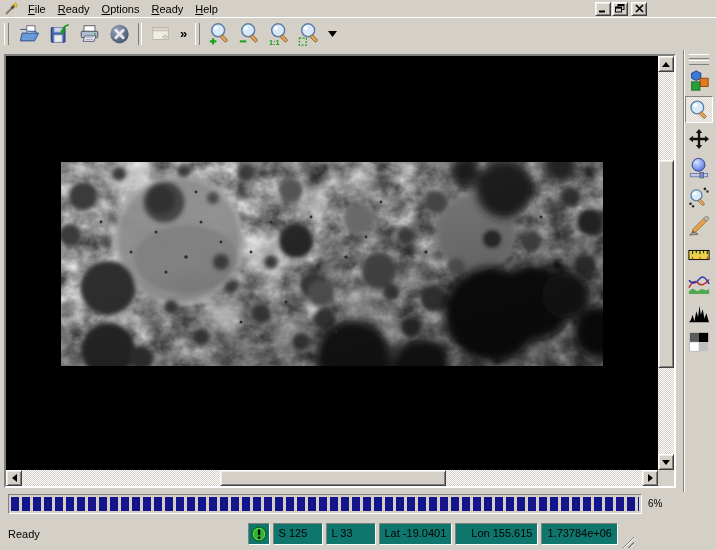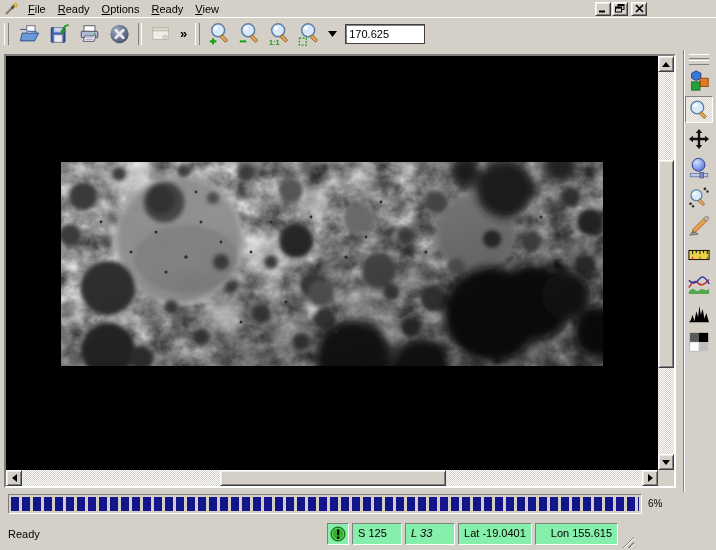--- a/index.html
+++ b/index.html
@@ -76,23 +76,23 @@
   .progressbar{position:absolute;left:8px;top:2px;width:634px;height:20px;box-sizing:border-box;
                border:1px solid;border-color:#808080 #fff #fff #808080;background:#d4d0c8;}
   .blocks{position:absolute;left:2px;top:2px;right:2px;bottom:2px;
           background:repeating-linear-gradient(90deg,#15158b 0 8px,transparent 8px 11px);}
   .plabel{position:absolute;left:648px;top:6px;font-size:10px;}
   
   .statusbar{position:absolute;left:0;top:518px;width:636px;height:32px;background:#d4d0c8;}
   .ready{position:absolute;left:8px;top:10px;}
   .panels{position:absolute;right:18px;top:5px;display:flex;gap:3px;align-items:stretch;}
   .panel{box-sizing:border-box;height:22px;border:1px solid;border-color:#808080 #fff #fff #808080;
-         padding:3px 5px 0 5px;background:#86efac;white-space:nowrap;}
+         padding:3px 5px 0 5px;background:#0f766e;white-space:nowrap;}
   .panel.iconp{width:22px;display:flex;align-items:center;justify-content:center;padding:0;}
-  .panel.w1{min-width:50px;}.panel.w2{min-width:50px;font-style:italic;}.panel.w3{min-width:72px;}
+  .panel.w1{min-width:50px;}.panel.w2{min-width:50px;}.panel.w3{min-width:72px;}
   .panel.w4{min-width:67px;padding-left:15px;}.panel.w5{min-width:72px;}
   .sizegrip{position:absolute;right:2px;bottom:2px;width:13px;height:13px;
             background:repeating-linear-gradient(135deg,transparent 0 2px,#808080 2px 3px,#fff 3px 4px);
             clip-path:polygon(100% 0,100% 100%,0 100%);}
 </style>
 </head>
 <body>
 
 <div class="app">
 
@@ -101,21 +101,21 @@
       <svg width="14" height="14" viewBox="0 0 14 14">
         <path d="M2 12 L8 6" stroke="#8a7a66" stroke-width="2" fill="none"></path>
         <path d="M7.5 6.5 l3 -3" stroke="#4a4a4a" stroke-width="2.6" fill="none"></path>
         <path d="M10.5 2 l1.2 -1.4 .6 1.6 1.5 .4 -1.3 1.2 .2 1.6 -1.5 -.8 -1.4 .7 .3 -1.6 -1.1 -1.2 Z" fill="#e8c020" stroke="#a8860a" stroke-width=".4"></path>
       </svg>
     </span>
     <span class="menu-item">File</span>
     <span class="menu-item">Ready</span>
     <span class="menu-item">Options</span>
     <span class="menu-item">Ready</span>
-    <span class="menu-item">View</span>
+    <span class="menu-item">Help</span>
     <span class="mb-spacer"></span>
     <span class="winbtns">
       <button class="winbtn">
         <svg width="10" height="9">
             <rect x="1" y="6.5" width="6" height="2" fill="#000"></rect>
           </svg>
       </button>
       <button class="winbtn">
         <svg width="10" height="9" viewBox="0 0 10 9">
           <rect x="3" y="0.5" width="6" height="5" fill="#d4d0c8" stroke="#000"></rect>
@@ -220,21 +220,20 @@
         <circle cx="8.5" cy="6.5" r="2.2" fill="#fff" opacity=".85"></circle>
         <rect x="15.2" y="13.4" width="9" height="3.6" rx="1.7" transform="rotate(45 15.2 13.4)" fill="#dfa55e" stroke="#8a5a20" stroke-width=".9"></rect>
         <rect x="1.5" y="17.5" width="7.5" height="7.5" fill="none" stroke="#18a018" stroke-width="1.4" stroke-dasharray="2 1.6"></rect>
       </svg>
     </button>
     <span class="dropdown-arrow">
       <svg width="9" height="6">
           <polygon points="0,0 9,0 4.5,6" fill="#000"></polygon>
         </svg>
     </span>
-    <input class="zoomfield" type="text" value="170.625" style="">
   </div>
 
   <div class="workspace">
     <div class="viewport">
       <div class="canvas">
 
         <svg class="cube-image" viewBox="0 0 542 204" preserveAspectRatio="none">
           <defs>
             <linearGradient id="im-base" x1="0" y1="0" x2="1" y2="0.3">
               <stop offset="0" stop-color="#c6c6c6"></stop>
@@ -517,17 +516,18 @@
           <circle cx="8" cy="8" r="7" fill="#2fb32f" stroke="#0a5a0a"></circle>
           <circle cx="8" cy="8" r="5.6" fill="none" stroke="#7ae07a" opacity=".7"></circle>
           <rect x="7" y="3.2" width="2.2" height="6.2" rx="1.1" fill="#000"></rect>
           <circle cx="8.1" cy="11.8" r="1.4" fill="#000"></circle>
         </svg>
       </div>
       <div class="panel w1">S 125</div>
       <div class="panel w2">L 33</div>
       <div class="panel w3">Lat -19.0401</div>
       <div class="panel w4">Lon 155.615</div>
+      <div class="panel w5">1.73784e+06</div>
     </div>
     <div class="sizegrip"></div>
   </div>
 
 </div>
 
 </body></html>

